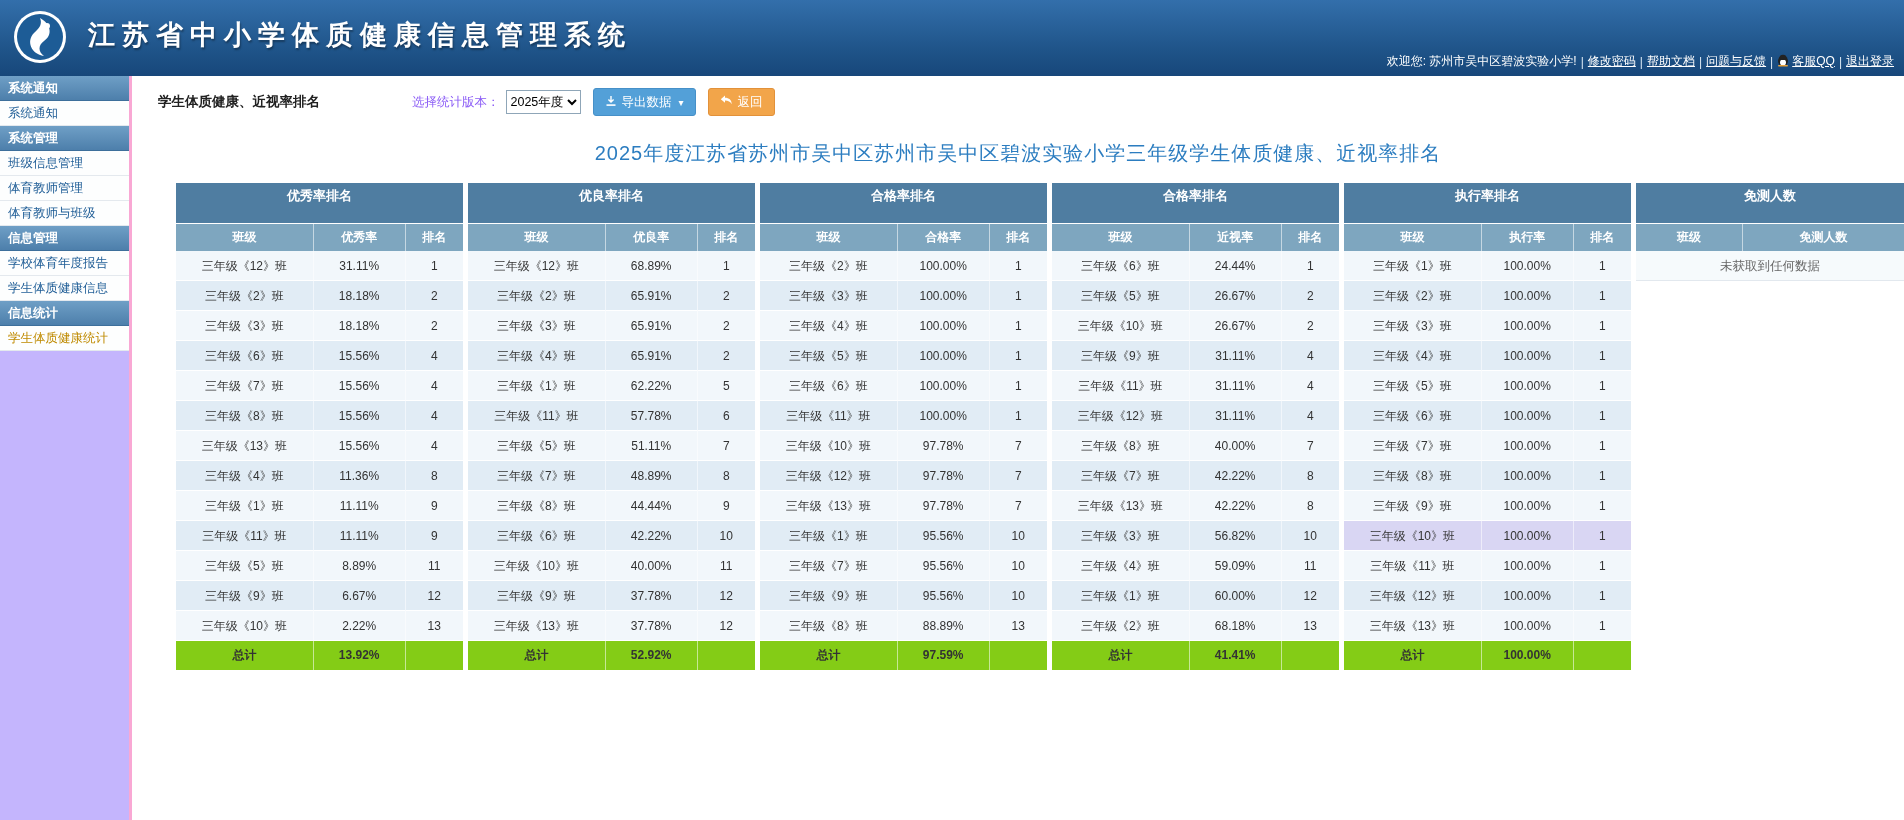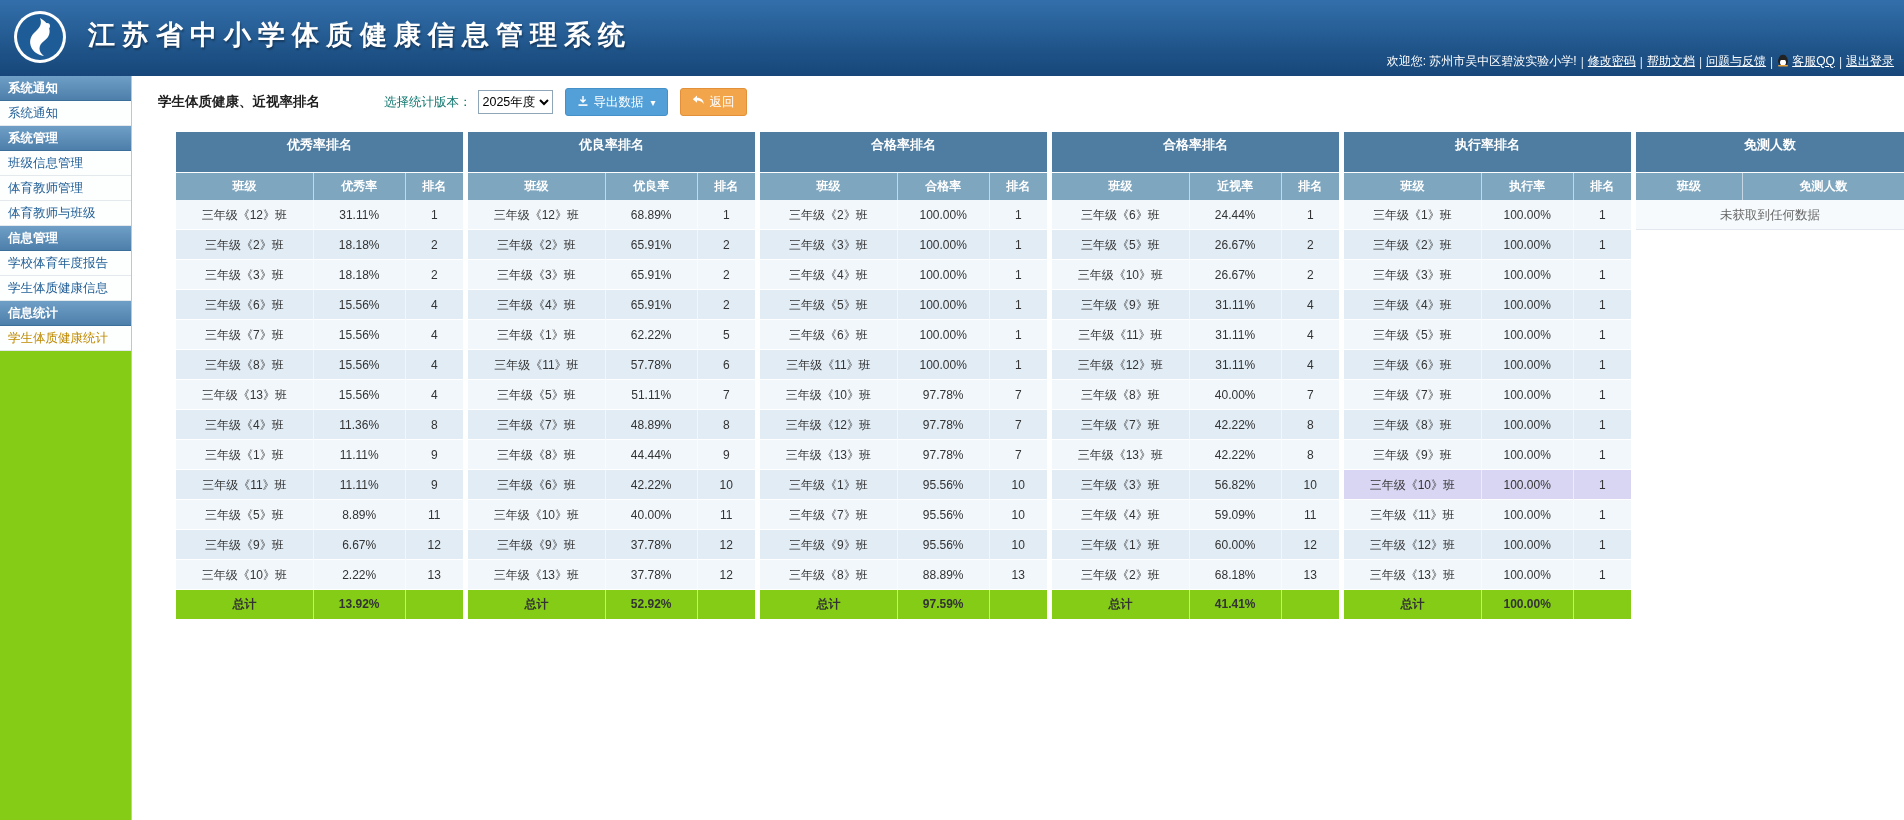--- a/index.html
+++ b/index.html
@@ -10,30 +10,30 @@
   .banner{position:relative;height:76px;background:linear-gradient(180deg,#336fab 0%,#1f5489 65%,#17477a 100%)}
   .logo{position:absolute;left:12px;top:9px;width:56px;height:56px}
   .sys-title{position:absolute;left:88px;top:17px;color:#fff;font-size:27px;font-weight:bold;letter-spacing:7px;text-shadow:1px 2px 2px rgba(0,0,0,.35);white-space:nowrap}
   .header-links{position:absolute;right:10px;bottom:6px;font-size:12px;color:#fff;display:flex;align-items:center;white-space:nowrap}
   .header-links .sep{margin:0 4px;color:#dce9f4}
   .hl-link{color:#fff;display:inline-flex;align-items:center;gap:3px;cursor:pointer}
   .welcome{color:#fff}
 
   
   .layout{display:flex;align-items:flex-start;height:744px}
-  .sidebar{width:132px;flex:0 0 auto;border-right:1px solid #f9a8d4;height:100%;background:#84cc16}
+  .sidebar{width:132px;flex:0 0 auto;border-right:3px solid #f9a8d4;height:100%;background:#c4b5fd}
   .sb-header{height:25px;line-height:25px;padding-left:8px;background:linear-gradient(180deg,#6f9fc6,#4d7fab);color:#fff;font-size:12.5px;font-weight:bold;border-bottom:1px solid #3d6f9b;cursor:pointer}
   .sb-item{height:25px;line-height:25px;padding-left:8px;color:#1f5d96;font-size:12.5px;border-bottom:1px solid #e4e9ee;cursor:pointer;background:#fdfefe}
   .sb-item.active{color:#bf8a00}
   .main{flex:1 1 auto;min-width:0}
 
   
   .toolbar{display:flex;align-items:center;padding:12px 12px 8px 26px}
   .page-label{font-size:13.5px;font-weight:bold;color:#222}
-  .version-label{font-size:12.5px;color:#0f766e;margin-left:64px}
+  .version-label{font-size:12.5px;color:#8b5cf6;margin-left:92px}
   select.version{font-size:12.5px;height:24px;border:1px solid #8fa6b8;background:#fff;margin-left:6px}
   .btn{display:inline-flex;align-items:center;gap:5px;height:28px;padding:0 11px;border-radius:3px;font-size:12.5px;color:#fff;cursor:pointer;margin-left:12px;border:1px solid transparent}
   .btn-export{background:#53a0d8;border-color:#4690c8}
   .btn-return{background:#f2a54a;border-color:#e2913a}
   .caret{font-size:10px;margin-left:2px}
 
   
   .page-title{text-align:center;color:#2c7dc0;font-size:20px;font-weight:normal;margin:16px 44px 8px;letter-spacing:1px}
 
   
@@ -122,20 +122,21 @@
       <button class="btn btn-return">
         <span>
           <svg width="13" height="11" viewBox="0 0 13 11">
               <path d="M5 0.5L0.8 4.2 5 7.8V5.6c3.1 0 5.4 1.2 6.8 3.6C11.5 4.9 9.1 2.8 5 2.8z" fill="#fff"></path>
             </svg>
         </span>
         <span>返回</span>
       </button>
     </div>
 
+    <h2 class="page-title">2025年度江苏省苏州市吴中区苏州市吴中区碧波实验小学三年级学生体质健康、近视率排名</h2>
 
     <div class="tables">
         <div class="rtable">
           <div class="t-title">优秀率排名</div>
           <div class="t-row t-head">
             <div class="t-cell col3-0">班级</div>
             <div class="t-cell col3-1">优秀率</div>
             <div class="t-cell col3-2">排名</div>
           </div>
           <div class="t-row odd">

